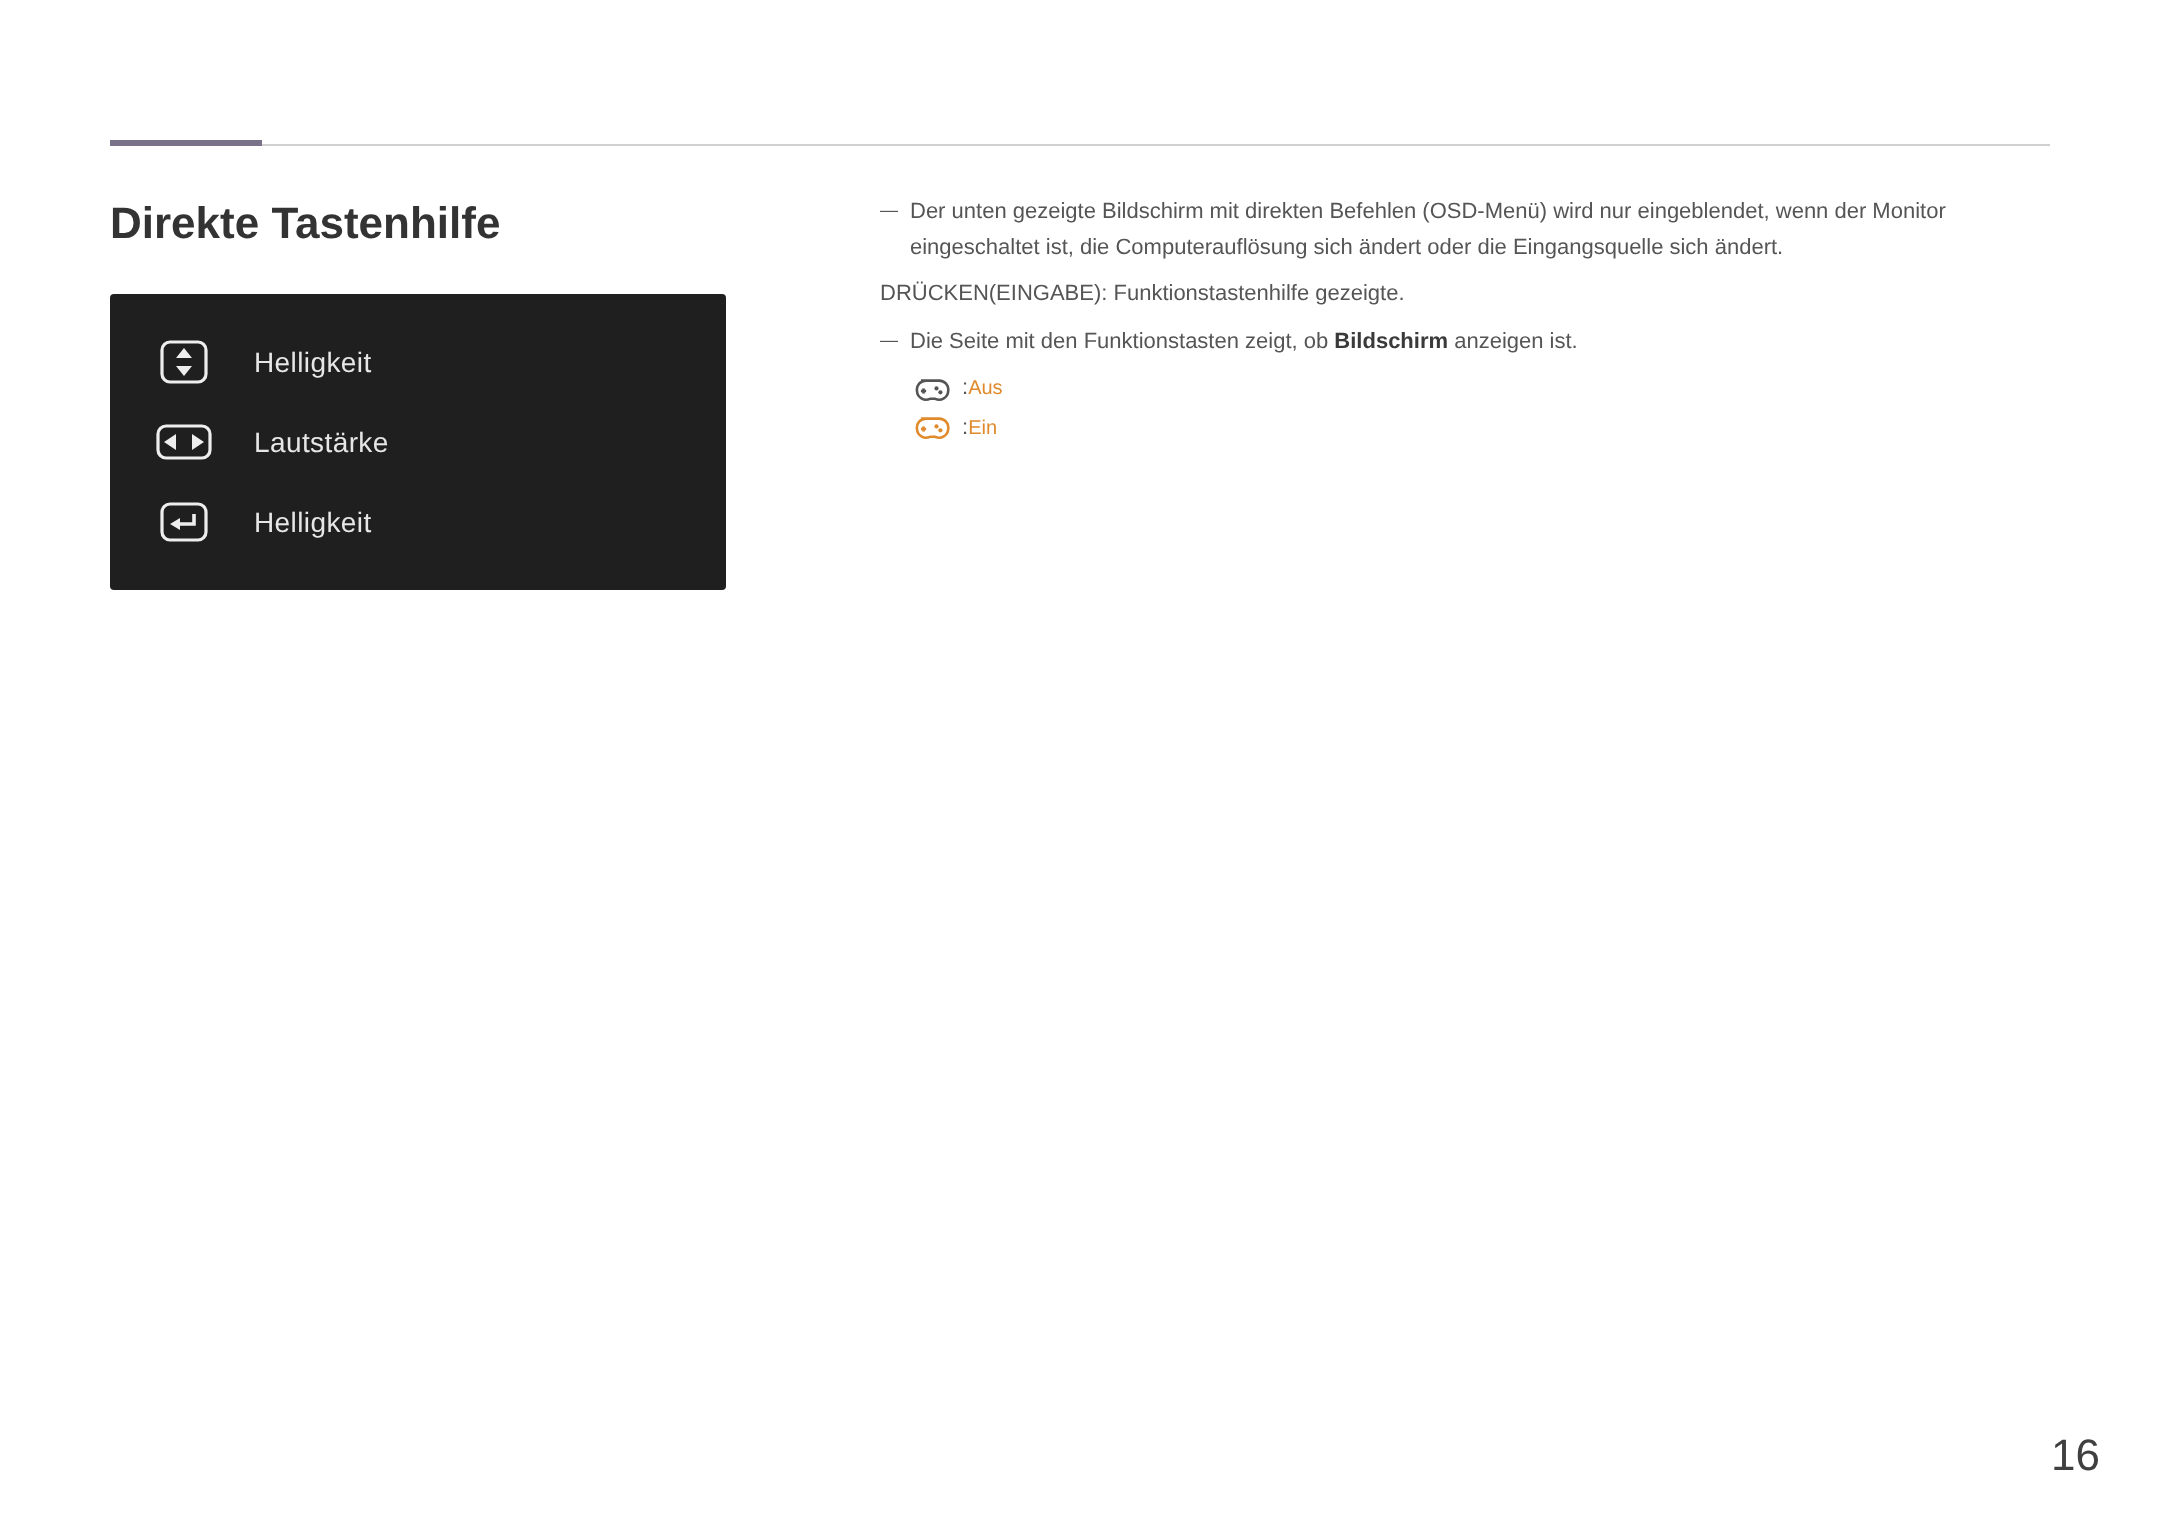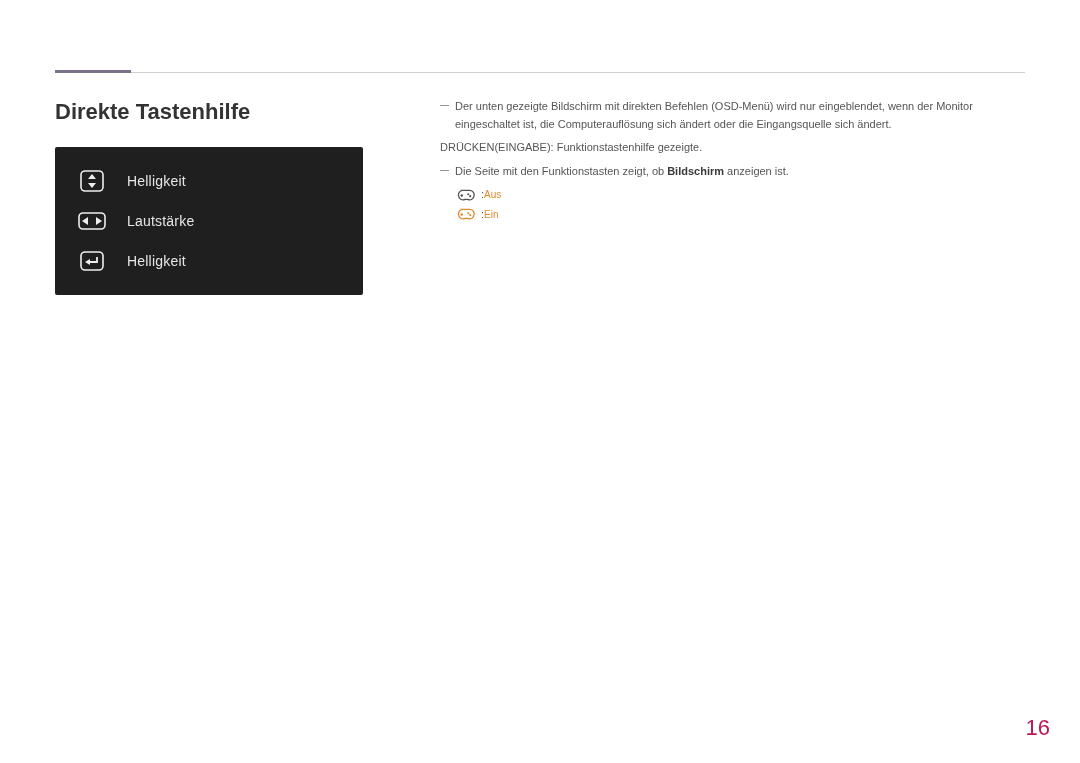--- a/index.html
+++ b/index.html
@@ -100,21 +100,21 @@
     .status-label {
       font-size: 10px;
       font-weight: 400;
       color: #e08a2c;
     }
     .page-number {
       position: absolute;
       bottom: 22px;
       right: 30px;
       font-size: 22px;
-      color: #be185d;
+      color: #404040;
       font-weight: 300;
     }
     .updown-svg, .leftright-svg, .enter-svg, .gamepad-svg, .gamepad-mini {
       display: block;
     }
   </style>
 </head>
 <body>
 
 <div class="header-rule"></div>

